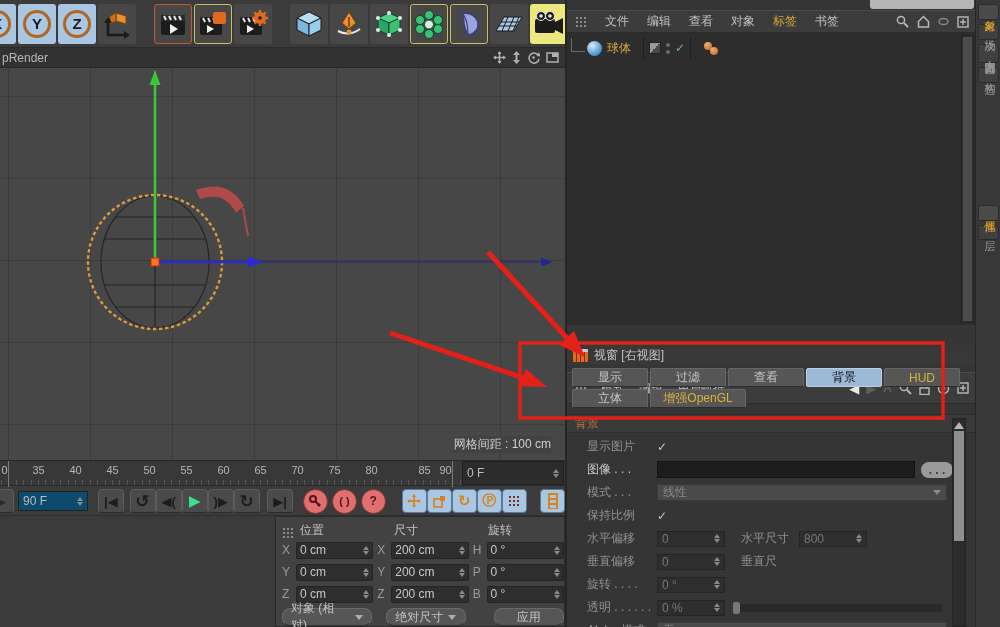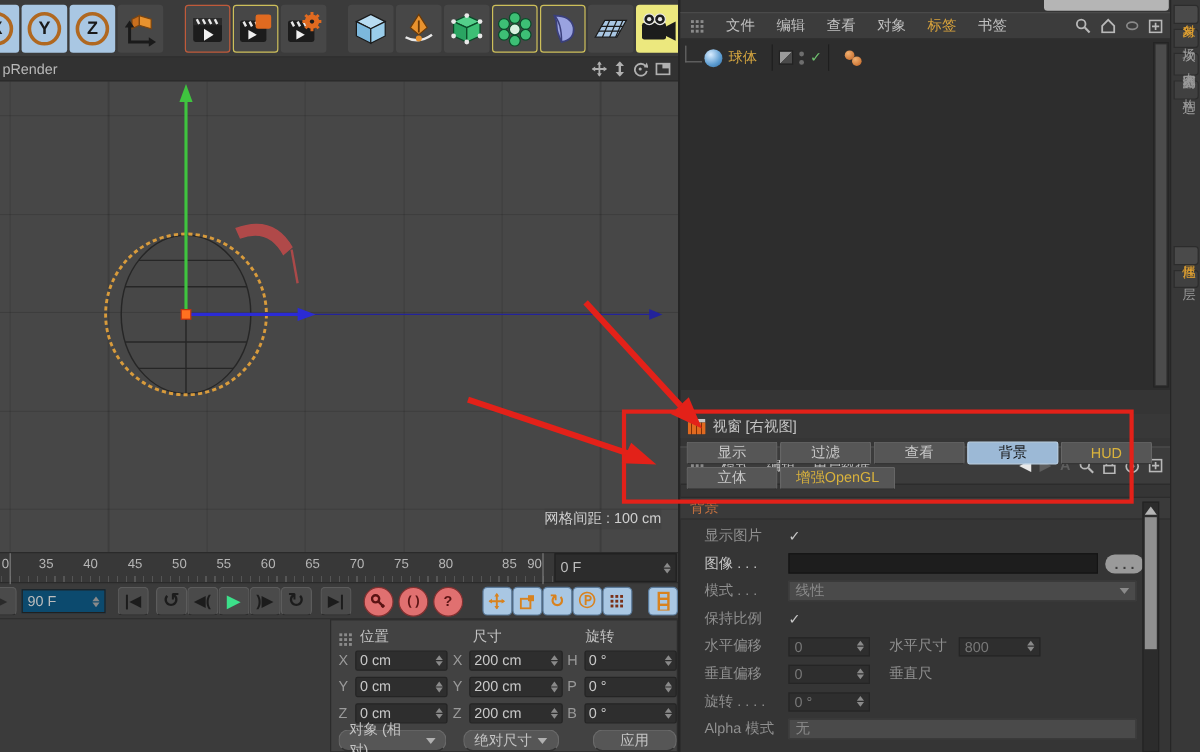--- a/index.html
+++ b/index.html
@@ -25,21 +25,21 @@
   
   .vp-title { position:absolute; left:0; top:48px; width:565px; height:20px; background:#323232;
               border-bottom:1px solid #282828; display:flex; align-items:center; color:#b8b8b8; }
   .vp-title .t { margin-left:2px; }
   .vp-nav { margin-left:auto; margin-right:6px; display:flex; gap:6px; align-items:center; color:#b0b0b0; }
   .viewport { position:absolute; left:0; top:68px; width:565px; height:392px; background:#474747;
     background-image:
       repeating-linear-gradient(to right, rgba(0,0,0,.14) 0 1px, transparent 1px 82px),
       repeating-linear-gradient(to bottom, rgba(0,0,0,.14) 0 1px, transparent 1px 82px);
     background-position:8px 28px; }
-  .gridlabel { position:absolute; right:14px; bottom:19px; color:#cfcfcf; background:rgba(60,60,60,.4); }
+  .gridlabel { position:absolute; right:14px; bottom:7px; color:#cfcfcf; background:rgba(60,60,60,.4); }
 
   
   .ruler { position:absolute; left:0; top:460px; width:565px; height:26px; background:#383838;
            border-top:1px solid #2a2a2a; border-bottom:1px solid #2a2a2a;
            background-image:repeating-linear-gradient(to right,#555 0 1px,transparent 1px 7.4px);
            background-size:100% 5px; background-position:1px 100%; background-repeat:no-repeat; }
   .tick { position:absolute; top:3px; width:37px; text-align:center; color:#b5b5b5; font-size:11px; }
   .rangeline { position:absolute; top:0; height:26px; width:1px; background:#7a7a7a; }
   .endfield { position:absolute; left:462px; top:461px; width:102px; height:24px; background:#2c2c2c;
               border:1px solid #202020; display:flex; align-items:center; padding:0 4px; color:#bdbdbd; }
@@ -726,20 +726,33 @@
         <span class="flabel">旋转 . . . .</span>
         <div class="ffield num">
             <span>0 °</span>
             <span class="spin">
               <i class="up"></i>
               <i class="dn"></i>
             </span>
           </div>
       </div>
       <div class="frow">
+        <span class="flabel">透明 . . . . . .</span>
+        <div class="ffield num">
+            <span>0 %</span>
+            <span class="spin">
+              <i class="up"></i>
+              <i class="dn"></i>
+            </span>
+          </div>
+        <div class="slider">
+            <i></i>
+          </div>
+      </div>
+      <div class="frow">
         <span class="flabel">Alpha 模式</span>
         <div class="drop">
             <span>无</span>
           </div>
       </div>
     </div>
     <div class="amscroll">
       <div class="arr"></div>
       <div class="thumb"></div>
     </div>

